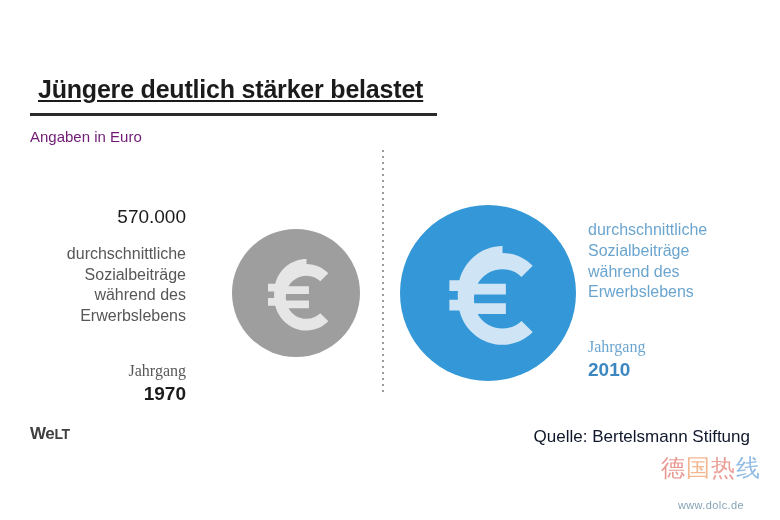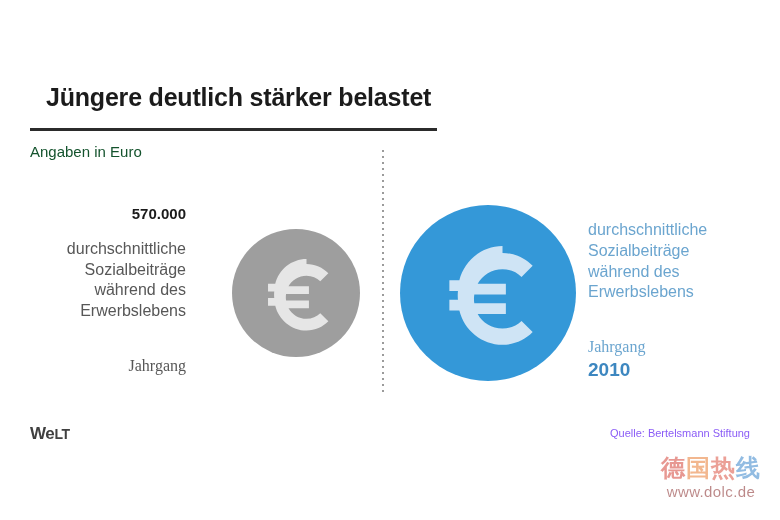--- a/index.html
+++ b/index.html
@@ -26,33 +26,34 @@
     left: 30px;
     top: 68px;
     width: 520px;
   }
   .title {
     font-size: 25px;
     font-weight: bold;
     color: #1b1b1b;
     letter-spacing: -0.2px;
     line-height: 1.1;
-    margin: 16px;
-    white-space: nowrap;
+    margin: 8px;
+    white-space: nowrap;
+    text-decoration: underline;
   }
   .title-rule {
     width: 407px;
     height: 3px;
     background: #2b2b2b;
     margin-top: 9px;
   }
   .subtitle {
     margin-top: 12px;
     font-size: 15px;
-    color: #14532d;
+    color: #701a75;
     font-weight: normal;
     line-height: 1.2;
   }
 
   
   .divider {
     position: absolute;
     left: 382px;
     top: 150px;
     width: 2px;
@@ -71,22 +72,22 @@
     left: 10px;
     width: 176px;
     text-align: right;
   }
   .col-right {
     left: 588px;
     width: 190px;
     text-align: left;
   }
   .amount {
-    font-size: 15px;
-    font-weight: bold;
+    font-size: 19px;
+    font-weight: normal;
     line-height: 1.25;
     letter-spacing: 0px;
   }
   .desc {
     font-size: 16px;
     font-weight: normal;
     line-height: 1.3;
     margin-top: 15px;
   }
   .desc div { white-space: nowrap; }
@@ -146,52 +147,52 @@
     font-weight: bold;
     color: #404040;
     letter-spacing: -0.4px;
   }
   .welt-logo .lower { text-transform: lowercase; }
   .welt-logo .smallcap { font-size: 14px; }
   .source {
     position: absolute;
     right: 30px;
     top: 427px;
-    font-size: 11px;
-    color: #8b5cf6;
+    font-size: 17px;
+    color: #0f172a;
     white-space: nowrap;
   }
 
   
   .watermark {
     position: absolute;
     left: 648px;
     top: 456px;
     width: 126px;
     height: 58px;
     opacity: 0.52;
     text-align: center;
     pointer-events: none;
   }
   .wm-cjk {
     font-size: 24px;
-    font-weight: bold;
+    font-weight: normal;
     line-height: 1;
     letter-spacing: 1px;
     white-space: nowrap;
     filter: blur(0.3px);
   }
   .wm-cjk span:nth-child(1) { color: #d33b2f; }
   .wm-cjk span:nth-child(2) { color: #e8772a; }
   .wm-cjk span:nth-child(3) { color: #d94a3a; }
   .wm-cjk span:nth-child(4) { color: #2f7fc9; }
   .wm-url {
-    margin-top: 4px;
-    font-size: 15px;
-    color: #7f1d1d;
+    margin-top: 20px;
+    font-size: 11px;
+    color: #0c4a6e;
     letter-spacing: 0.4px;
     line-height: 1;
     white-space: nowrap;
     filter: blur(0.3px);
   }
 </style>
 </head>
 <body>
 
 <div id="infographic">
@@ -206,20 +207,21 @@
 
   <div class="col col-left">
     <div class="amount">570.000</div>
     <div class="desc">
       <div>durchschnittliche</div>
       <div>Sozialbeiträge</div>
       <div>während des</div>
       <div>Erwerbslebens</div>
     </div>
     <div class="cohort-label">Jahrgang</div>
+    <div class="cohort-year">1970</div>
   </div>
 
   <div class="coin coin-gray">
     <svg width="84" height="84" viewBox="0 0 100 100" aria-hidden="true">
       <path fill="#e6e6e6" d="M62.5 15.5c10.2 0 19.4 4.2 26 11l-9.6 9.6c-4.2-4.1-9.9-6.6-16.4-6.6-9.3 0-17.3 5.1-21.4 12.6h24.3v9.2H38.2c-.2 1.2-.3 2.5-.3 3.8s.1 2.6.3 3.8h27.2v9.2H41.1c4.1 7.5 12.1 12.6 21.4 12.6 6.5 0 12.2-2.5 16.4-6.6l9.6 9.6c-6.6 6.8-15.8 11-26 11-17.9 0-33.1-12.7-37.2-29.6h-8.6v-9.2h7.4c-.1-1.2-.2-2.5-.2-3.8s.1-2.6.2-3.8h-7.4v-9.2h8.6c4.1-16.9 19.3-29.6 37.2-29.6z"></path>
     </svg>
   </div>
 
   <div class="coin coin-blue">
     <svg width="116" height="116" viewBox="0 0 100 100" aria-hidden="true">

